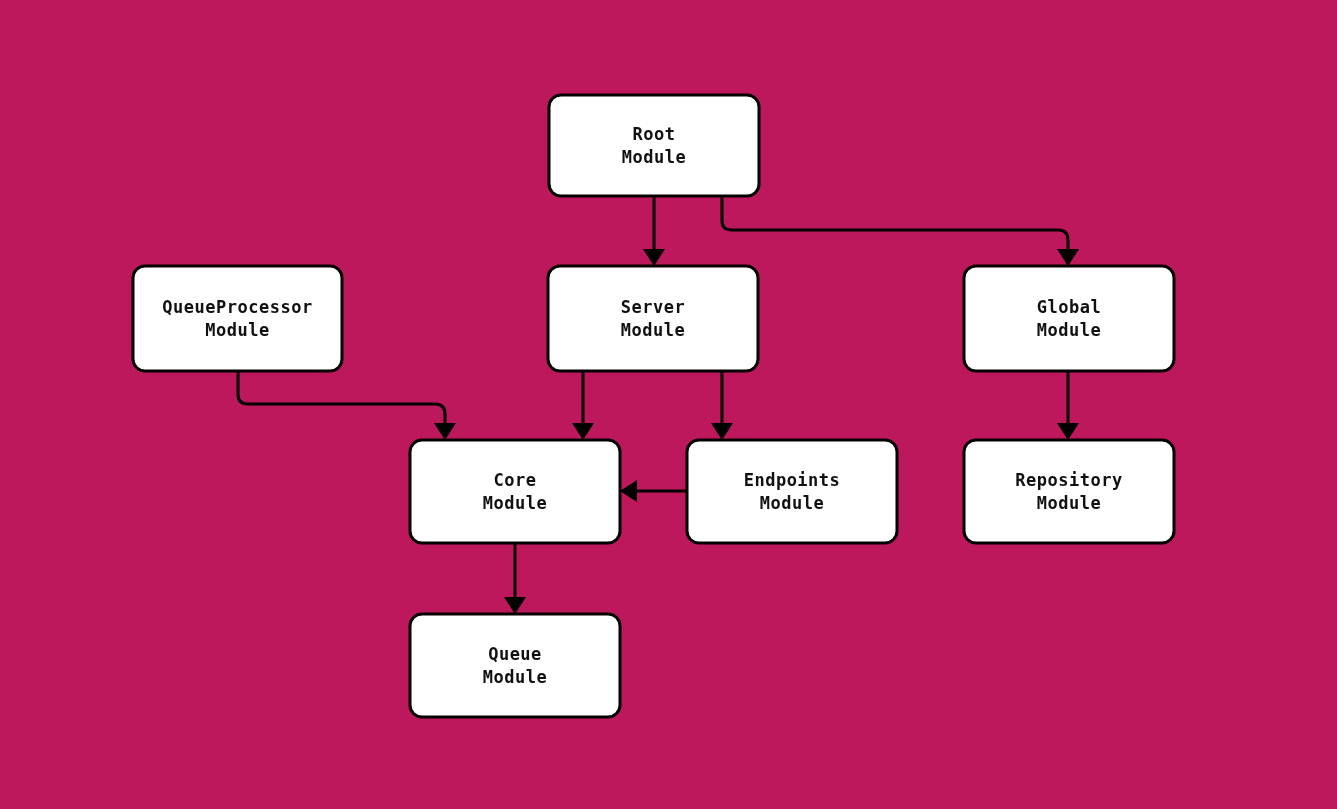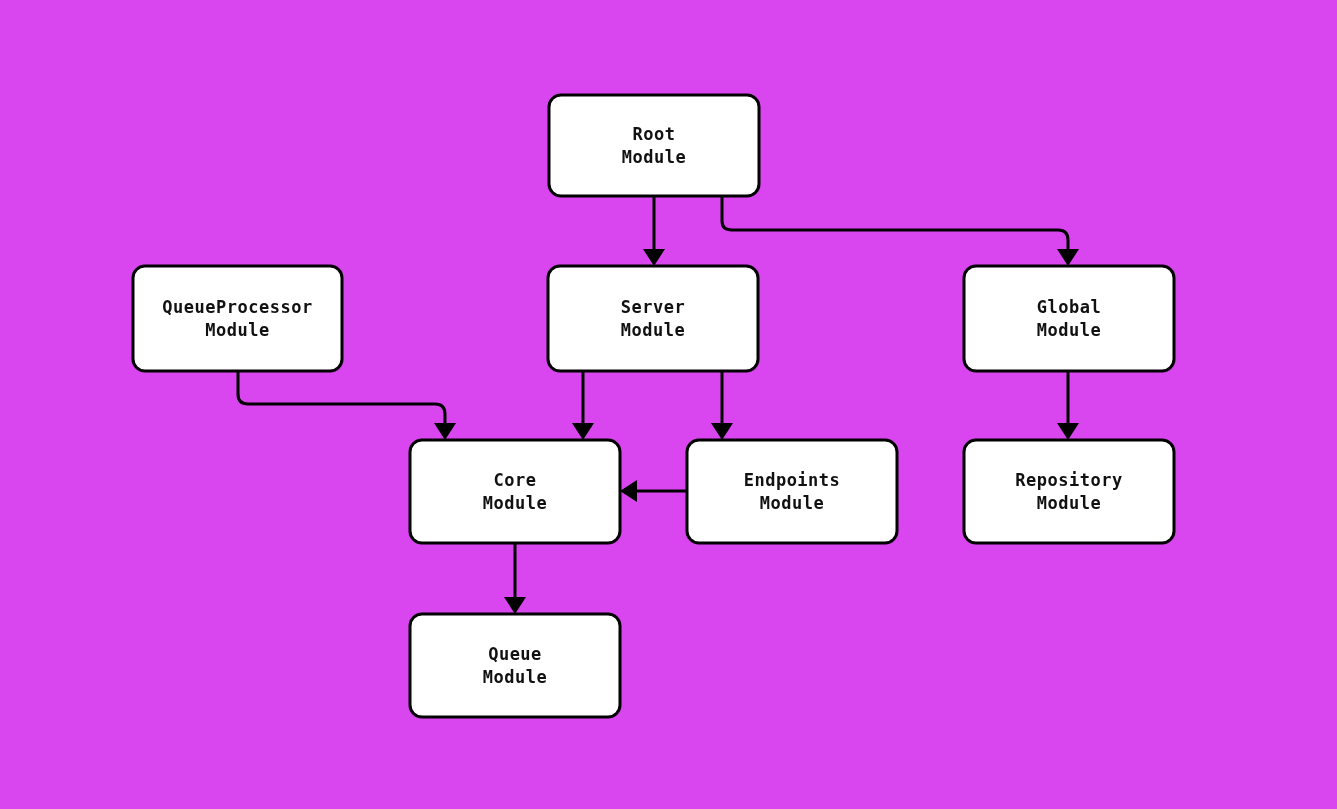--- a/index.html
+++ b/index.html
@@ -11,21 +11,21 @@
   body {
     width: 1337px;
     height: 809px;
     font-family: "DejaVu Sans Mono", "Liberation Mono", monospace;
     overflow: hidden;
   }
   #diagram-root {
     position: relative;
     width: 1337px;
     height: 809px;
-    background: #d946ef;
+    background: #be185d;
   }
   svg.diagram-canvas {
     position: absolute;
     left: 0;
     top: 0;
     width: 1337px;
     height: 809px;
     display: block;
   }
   .node-box {

